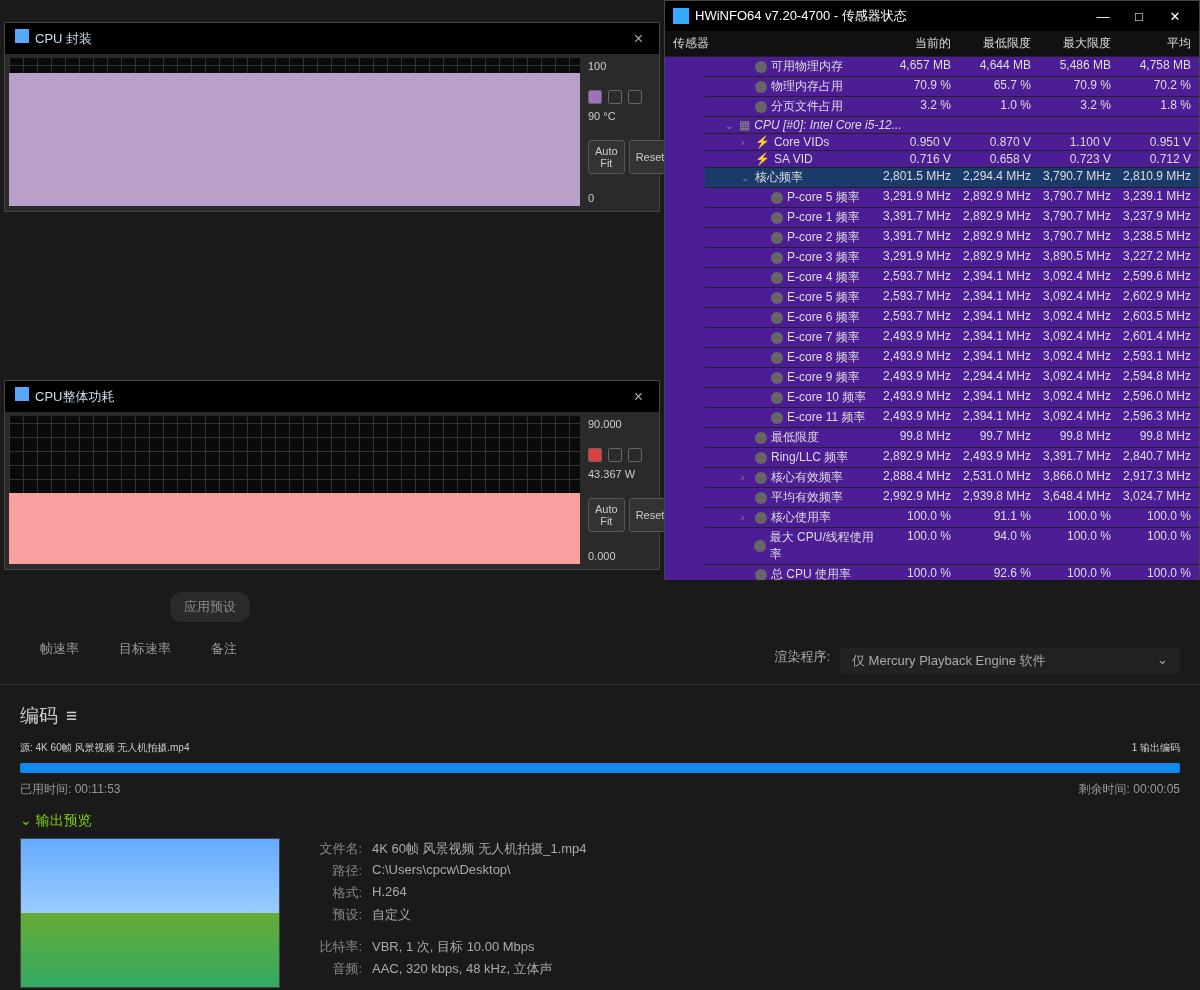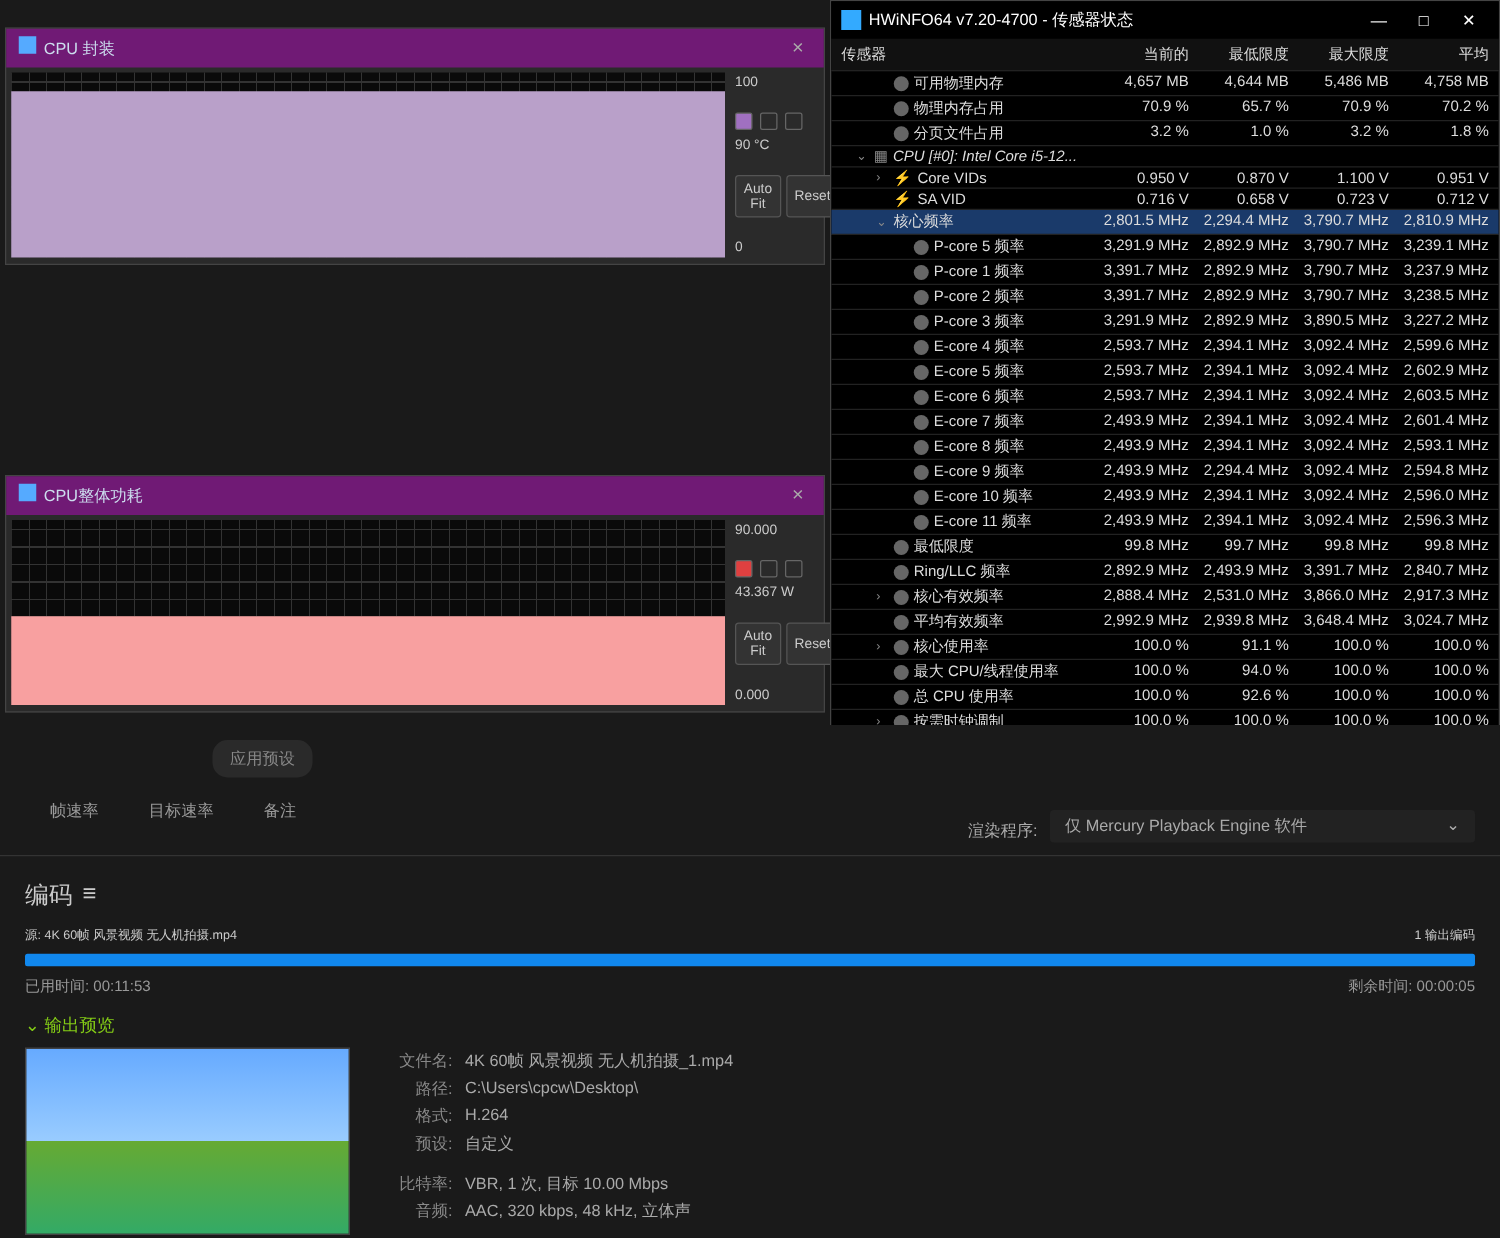--- a/index.html
+++ b/index.html
@@ -1,44 +1,44 @@
 <!DOCTYPE html>
 <html><head>
 <meta charset="utf-8">
 <style>
 * { margin: 0; padding: 0; box-sizing: border-box; font-family: "Segoe UI", "Microsoft YaHei", sans-serif; }
 body { background: #1a1a1a; color: #ccc; width: 1200px; height: 990px; overflow: hidden; position: relative; }
 
 
 .graph-panel { position: absolute; background: #2a2a2a; border: 1px solid #444; }
-.graph-title { background: #701a75; padding: 6px 10px; font-size: 13px; color: #cde; display: flex; align-items: center; justify-content: space-between; }
+.graph-title { background: #000000; padding: 6px 10px; font-size: 13px; color: #cde; display: flex; align-items: center; justify-content: space-between; }
 .graph-title .icon { width: 14px; height: 14px; background: #5af; margin-right: 6px; display: inline-block; }
 .graph-close { color: #aaa; font-size: 16px; padding: 0 6px; cursor: pointer; }
 .graph-body { display: flex; height: calc(100% - 32px); }
 .graph-canvas { flex: 1; position: relative; background: #0a0a0a; margin: 4px; }
 .graph-grid { position: absolute; inset: 0; background-image:
   repeating-linear-gradient(0deg, #333 0 1px, transparent 1px 14px),
   repeating-linear-gradient(90deg, #333 0 1px, transparent 1px 14px); }
 .graph-fill { position: absolute; left: 0; right: 0; bottom: 0; }
 .graph-side { width: 75px; padding: 6px 4px; font-size: 11px; color: #ccc; display: flex; flex-direction: column; justify-content: space-between; }
 .graph-swatches { display: flex; gap: 6px; }
 .swatch { width: 14px; height: 14px; border: 1px solid #666; border-radius: 2px; }
 .graph-btns { display: flex; gap: 4px; }
 .graph-btns button { background: #333; color: #ccc; border: 1px solid #555; font-size: 11px; padding: 4px 6px; border-radius: 3px; cursor: pointer; }
 
 
-.hwinfo { position: absolute; top: 0; left: 664px; width: 536px; height: 660px; background: #000000; border: 1px solid #444; display: flex; flex-direction: column; }
+.hwinfo { position: absolute; top: 0; left: 664px; width: 536px; height: 660px; background: #4c1d95; border: 1px solid #444; display: flex; flex-direction: column; }
 .hw-title { background: #000; padding: 6px 8px; display: flex; align-items: center; justify-content: space-between; color: #fff; font-size: 13px; }
 .hw-title-left { display: flex; align-items: center; gap: 6px; }
 .hw-icon { width: 16px; height: 16px; background: #3af; }
 .hw-ctrl { display: flex; gap: 4px; }
 .hw-ctrl span { width: 32px; text-align: center; cursor: pointer; }
 .hw-header, .hw-row { display: flex; font-size: 12px; border-bottom: 1px solid #222; }
 .hw-header { background: #111; color: #ddd; padding: 4px 0; }
-.hw-body { flex: 1; overflow: hidden; }
+.hw-body { flex: 1; overflow: hidden; padding-left: 40px; }
 .hw-row { padding: 1px 0; color: #ddd; }
 .hw-row.sel { background: #1a3a6a; }
 .c-name { flex: 1; padding-left: 8px; display: flex; align-items: center; gap: 4px; }
 .c-val { width: 80px; text-align: right; padding-right: 8px; }
 .chip { width: 12px; height: 12px; border-radius: 50%; background: #666; display: inline-block; }
 .arr { width: 10px; color: #888; font-size: 10px; }
 .indent1 { padding-left: 20px; }
 .indent2 { padding-left: 36px; }
 .indent3 { padding-left: 52px; }
 
@@ -47,21 +47,21 @@
 .tb-btn { width: 42px; height: 38px; background: #222; border: 1px solid #444; border-radius: 3px; display: flex; align-items: center; justify-content: center; cursor: pointer; color: #5af; font-size: 18px; }
 .tb-time { font-size: 13px; color: #fff; padding: 0 6px; }
 
 
 .encoder { position: absolute; left: 0; top: 580px; right: 0; bottom: 0; background: #1a1a1a; }
 .enc-top { display: flex; border-bottom: 1px solid #333; }
 .enc-left { width: 280px; padding: 12px 0 0 0; }
 .preset-btn { background: #2a2a2a; color: #888; padding: 6px 14px; border-radius: 12px; font-size: 13px; margin-left: 170px; display: inline-block; }
 .enc-tabs { display: flex; gap: 40px; padding: 18px 0 10px 40px; font-size: 13px; color: #999; }
 .enc-right { flex: 1; padding: 18px 20px 10px 0; }
-.render-row { display: flex; align-items: flex-end; justify-content: flex-end; gap: 10px; font-size: 13px; color: #aaa; }
+.render-row { display: flex; align-items: flex-start; justify-content: flex-end; gap: 10px; font-size: 13px; color: #aaa; }
 .render-sel { background: #222; padding: 4px 12px; border-radius: 3px; min-width: 340px; display: flex; justify-content: space-between; }
 
 .enc-main { padding: 10px 20px; }
 .enc-hdr { display: flex; align-items: center; gap: 8px; font-size: 19px; color: #ccc; padding: 8px 0; }
 .src-row { display: flex; justify-content: space-between; font-size: 10px; color: #ccc; padding: 4px 0; }
 .progress { height: 10px; background: #18e; border-radius: 2px; margin: 4px 0; }
 .time-row { display: flex; justify-content: space-between; font-size: 12px; color: #999; padding: 4px 0 10px 0; }
 .preview-hdr { font-size: 14px; color: #84cc16; padding: 4px 0 8px 0; }
 .preview-body { display: flex; gap: 20px; }
 .thumb { width: 260px; height: 150px; background: linear-gradient(to bottom, #6af 0%, #9cf 50%, #6a3 50%, #3a6 100%); border: 1px solid #444; }

